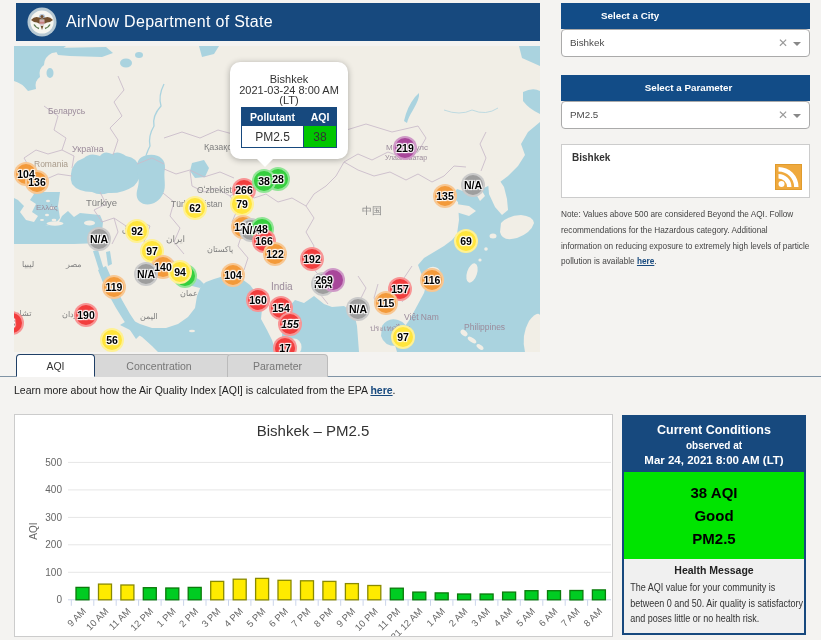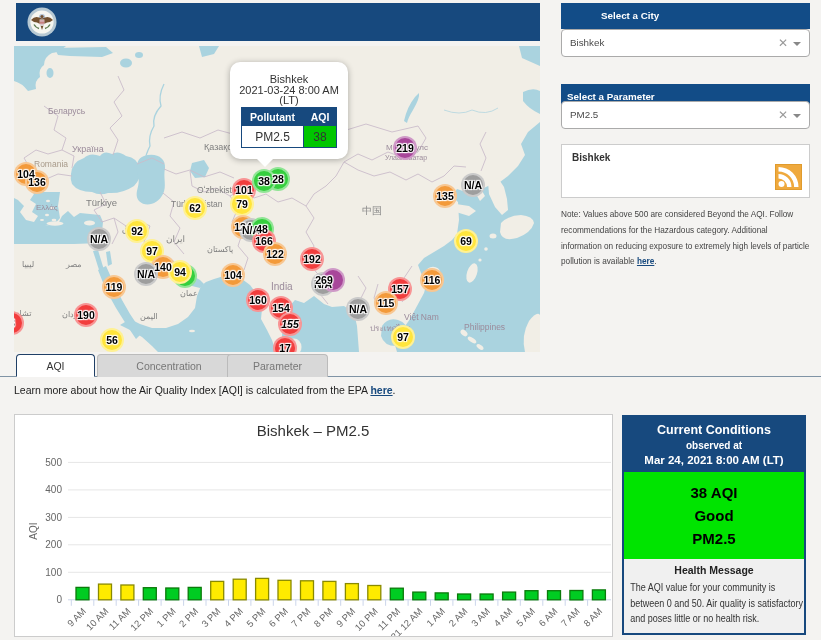--- a/index.html
+++ b/index.html
@@ -21,21 +21,21 @@
 #rssbox { left:561px; top:144px; width:249px; height:54px; background:#fff; border:1px solid #ccc; }
 #rssbox .city { position:absolute; left:10px; top:7px; font-size:10px; font-weight:bold; color:#333; }
 #rssicon { position:absolute; right:7px; bottom:7px; width:27px; height:26px; background:#efa93d; border:1px solid #e09b2d; }
 #note { left:561px; top:206px; width:280px; font-size:9.8px; color:#444; line-height:15.8px; white-space:nowrap; transform:scaleX(0.84); transform-origin:0 0; }
 #note a { color:#17497e; font-weight:bold; text-decoration:underline; }
 
 
 #tabline { left:0; top:376px; width:821px; height:1px; background:#7f93a5; }
 .tab { top:354px; height:23px; font-size:10.5px; color:#777; text-align:center; border:1px solid #bbb; border-bottom:none; border-radius:4px 4px 0 0; background:#d8d8d8; line-height:22px; }
 #tab1 { left:16px; width:79px; background:#fff; border:1px solid #1f3f66; border-bottom:1px solid #fff; color:#333; z-index:3; }
-#tab2 { left:97px; width:144px; }
+#tab2 { left:87px; width:144px; }
 #tab3 { left:227px; width:101px; }
 #learn { left:14px; top:384px; font-size:10.5px; color:#222; }
 #learn a { color:#17497e; font-weight:bold; text-decoration:underline; }
 
 
 #chartbox { left:14px; top:414px; width:599px; height:223px; background:#fff; border:1px solid #ccc; }
 
 
 #cc { left:622px; top:415px; width:184px; height:220px; border:2px solid #17497e; background:#f0f0f0; }
 #cc .hd { background:#17497e; color:#fff; text-align:center; padding-top:6px; height:55px; }
@@ -74,20 +74,21 @@
       <circle cx="15" cy="15" r="14.5" fill="#b7c9d3"></circle>
       <circle cx="15" cy="15" r="11.6" fill="#f6f6f0"></circle>
       <circle cx="15" cy="10" r="3" fill="#afc2d6"></circle>
       <path d="M4,13 Q8,8.5 12,10.5 L15,11.5 L18,10.5 Q22,8.5 26,13 Q23,15.5 20,15.5 L18,16.5 L12,16.5 L10,15.5 Q7,15.5 4,13 Z" fill="#74512f"></path>
       <circle cx="15" cy="9.5" r="1.6" fill="#74512f"></circle>
       <path d="M13.5,18.5 L15,23 L16.5,18.5 Z" fill="#74512f"></path>
       <path d="M12.6,12.5 h4.8 v3.2 q0,2.4 -2.4,3.2 q-2.4,-0.8 -2.4,-3.2 Z" fill="#e4e8f0"></path>
       <path d="M12.6,14 h4.8 M12.6,15.4 h4.8 M12.6,16.8 h4.6" stroke="#b5413c" stroke-width="0.7" fill="none"></path>
       <path d="M7,17.5 q1.5,3 5,4 M23,17.5 q-1.5,3 -5,4" stroke="#5d7a4c" stroke-width="1.4" fill="none"></path>
     </svg>
+    <div class="title">AirNow Department of State</div>
   </div>
 
   <div class="abs" id="map">
     <svg width="526" height="306" viewBox="0 0 526 306" id="mapsvg">
       <g fill="#aad3df" stroke="none">
 
         <path d="M0,0 L52,0 Q44,7 38,7 Q30,11 30,19 Q24,23 26,31 Q20,35 22,43 L14,45 Q8,37 0,35 Z"></path>
         <path d="M40,2 L92,1 L99,7 L88,11 L56,10 L44,9 Z"></path>
         <ellipse cx="36" cy="27" rx="3.5" ry="5"></ellipse>
         <ellipse cx="112" cy="17" rx="6" ry="4.5"></ellipse>
@@ -258,21 +259,21 @@
     <div class="ml" style="left:111px;top:173px;">92</div>
     <div class="ml" style="left:126px;top:193px;">97</div>
     <div class="ml" style="left:137px;top:209px;">140</div>
     <div class="ml" style="left:120px;top:216px;">N/A</div>
     <div class="ml" style="left:154px;top:214px;">94</div>
     <div class="ml" style="left:88px;top:229px;">119</div>
     <div class="ml" style="left:60px;top:257px;">190</div>
     <div class="ml" style="left:86px;top:282px;">56</div>
     <div class="ml" style="left:-14px;top:265px;">3</div>
     <div class="ml" style="left:169px;top:150px;">62</div>
-    <div class="ml" style="left:218px;top:132px;">101</div>
+    <div class="ml" style="left:218px;top:132px;">266</div>
     <div class="ml" style="left:216px;top:146px;">79</div>
     <div class="ml" style="left:252px;top:121px;">28</div>
     <div class="ml" style="left:238px;top:123px;">38</div>
     <div class="ml" style="left:217px;top:169px;">124</div>
     <div class="ml" style="left:225px;top:172px;">N/A</div>
     <div class="ml" style="left:236px;top:171px;">48</div>
     <div class="ml" style="left:238px;top:183px;">166</div>
     <div class="ml" style="left:249px;top:196px;">122</div>
     <div class="ml" style="left:207px;top:217px;">104</div>
     <div class="ml" style="left:286px;top:201px;">192</div>
@@ -405,21 +406,21 @@
       <text x="565.4" y="197" font-size="9.5" fill="#666" text-anchor="end" font-family="Liberation Sans, sans-serif" transform="rotate(-45 565.4 197)">7 AM</text>
       <rect x="577.4" y="174.9" width="13" height="9.9" fill="#00cc22" stroke="#0b7a0b" stroke-width="1.3"></rect>
       <line x1="572.6" y1="184.8" x2="572.6" y2="190.8" stroke="#ccd6eb" stroke-width="1"></line>
       <text x="587.9" y="197" font-size="9.5" fill="#666" text-anchor="end" font-family="Liberation Sans, sans-serif" transform="rotate(-45 587.9 197)">8 AM</text>
       <line x1="606.1" y1="184.8" x2="606.1" y2="190.8" stroke="#ccd6eb" stroke-width="1"></line>
     </svg>
   </div>
 
   <div class="abs rc-head" style="top:3px;padding-left:40px;">Select a City</div>
   <div class="abs rc-select" style="top:29px;">Bishkek<span class="sel-x">✕</span><span class="sel-caret"></span></div>
-  <div class="abs rc-head" style="top:84px;">Select a Parameter</div>
+  <div class="abs rc-head" style="top:75px;text-align:center;">Select a Parameter</div>
   <div class="abs rc-select" style="top:101px;">PM2.5<span class="sel-x">✕</span><span class="sel-caret"></span></div>
   <div class="abs" id="rssbox">
     <div class="city">Bishkek</div>
     <div id="rssicon">
       <svg width="25" height="24" viewBox="0 0 24 24">
         <circle cx="5" cy="19" r="3" fill="#fff"></circle>
         <path d="M2 9 a13 13 0 0 1 13 13 h-4.4 a8.6 8.6 0 0 0 -8.6 -8.6 Z" fill="#fff"></path>
         <path d="M2 2 a20 20 0 0 1 20 20 h-4.4 a15.6 15.6 0 0 0 -15.6 -15.6 Z" fill="#fff"></path>
       </svg>
     </div>

